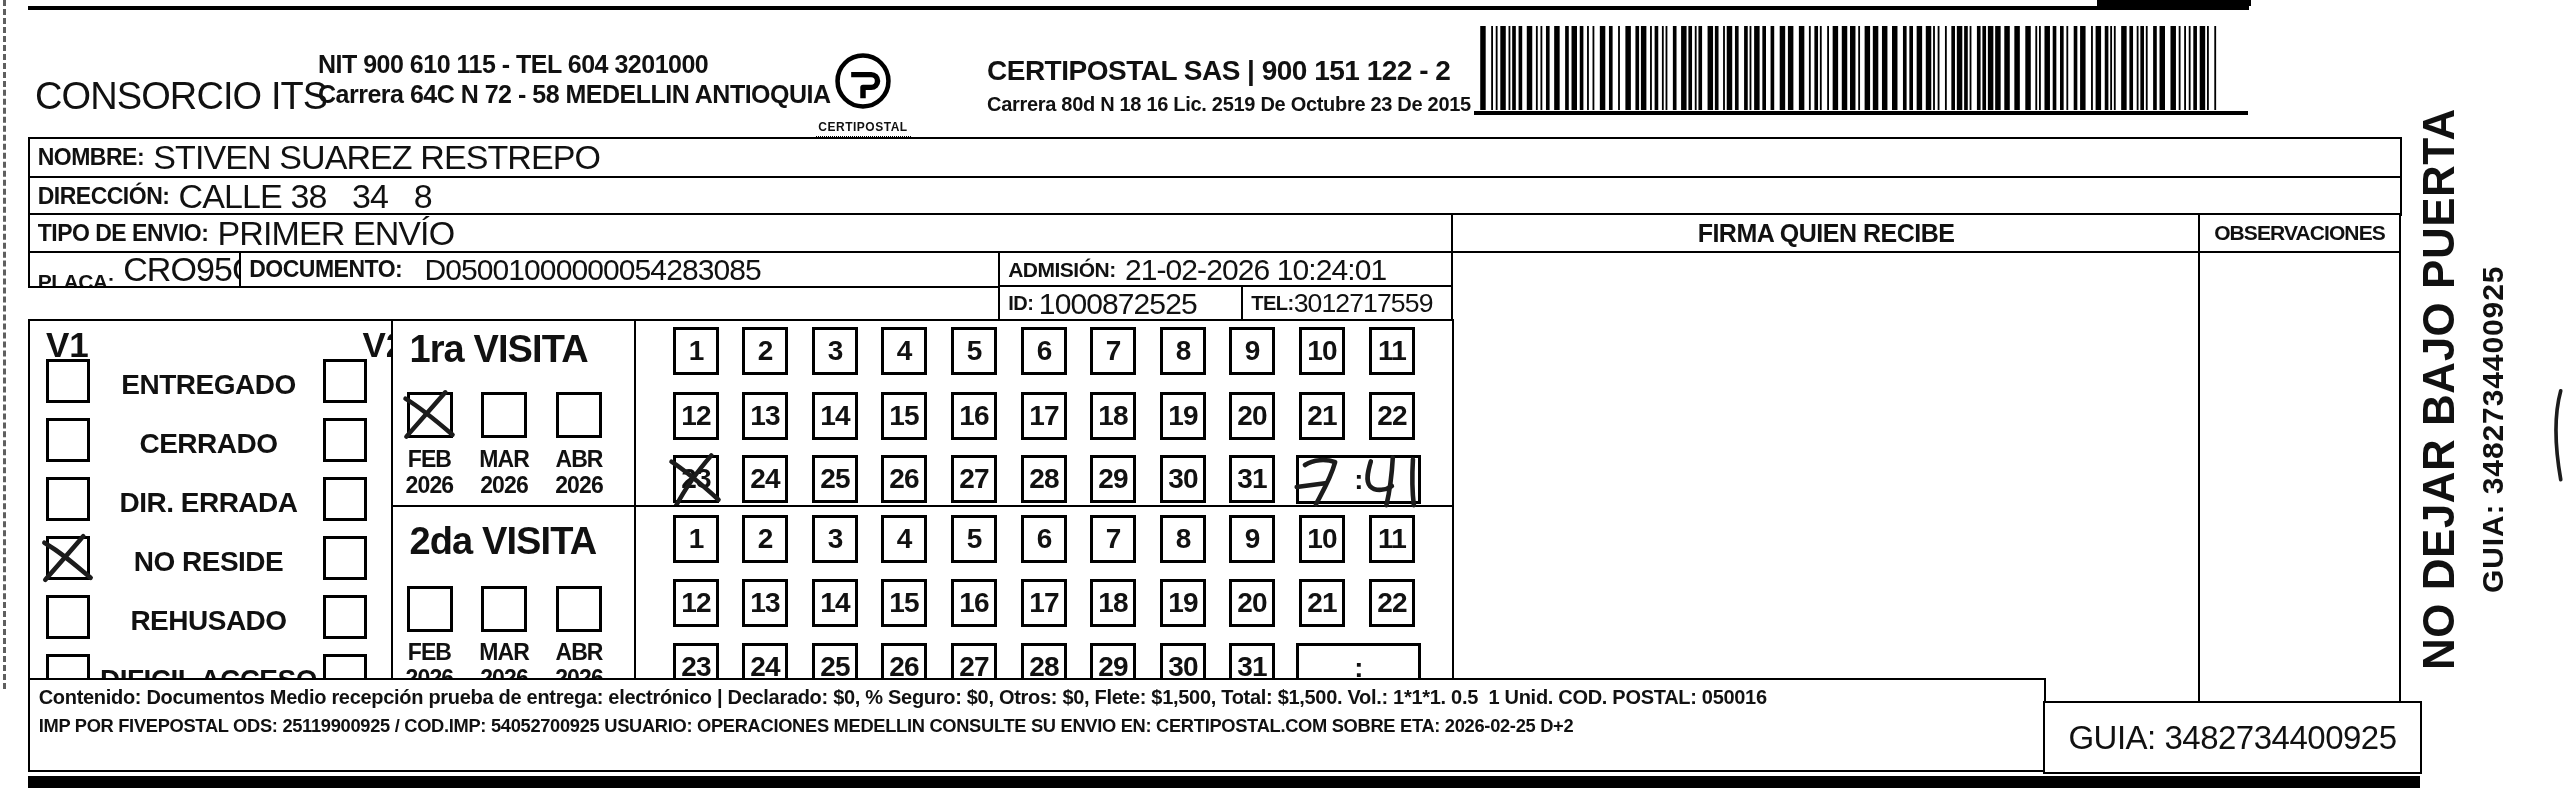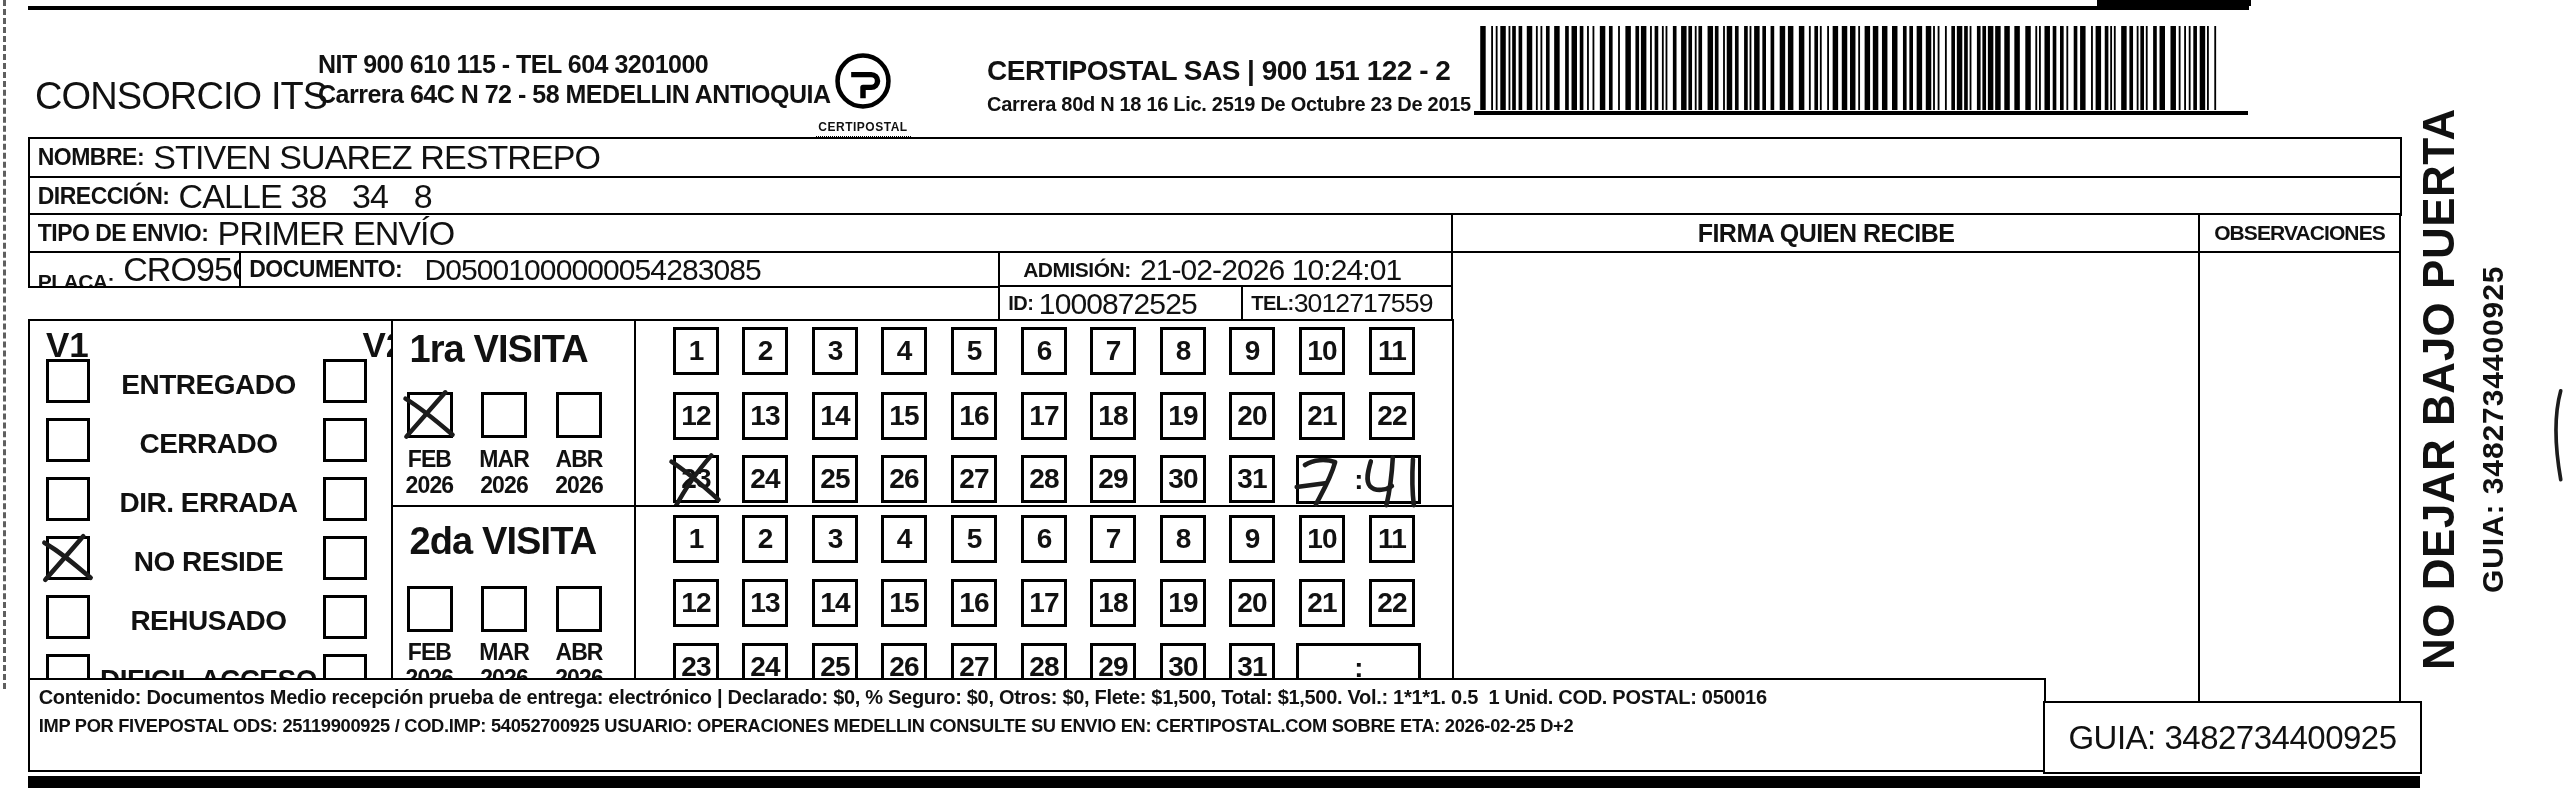--- a/index.html
+++ b/index.html
@@ -177,21 +177,21 @@
 
   <div class="cell" style="left:27.5px;top:251px;width:214px;height:37px;">
     <span class="lbl" style="font-size:21px;margin-top:24px;">PLACA:</span>
     <span class="val">CRO95G</span>
   </div>
   <div class="cell" style="left:239px;top:251px;width:762px;height:37px;text-align:right;">
     <span class="lbl">DOCUMENTO:</span>
     <span class="val sm" style="margin-left:13px;">D05001000000054283085</span>
   </div>
   <div class="cell" style="left:998px;top:251px;width:455px;height:37px;">
-    <span class="lbl" style="font-size:21px;margin-left:15px;">ADMISIÓN:</span>
+    <span class="lbl" style="font-size:21px;">ADMISIÓN:</span>
     <span class="val sm">21-02-2026 10:24:01</span>
   </div>
 
   <div class="cell" style="left:998px;top:285px;width:245px;height:37px;">
     <span class="lbl" style="font-size:20px;">ID:</span>
     <span class="val sm" style="margin-left:-3.7px;">1000872525</span>
   </div>
   <div class="cell" style="left:1241px;top:285px;width:212px;height:37px;gap:0;">
     <span class="lbl" style="font-size:20px;">TEL:</span>
     <span class="val" style="font-size:26.6px;">3012717559</span>

